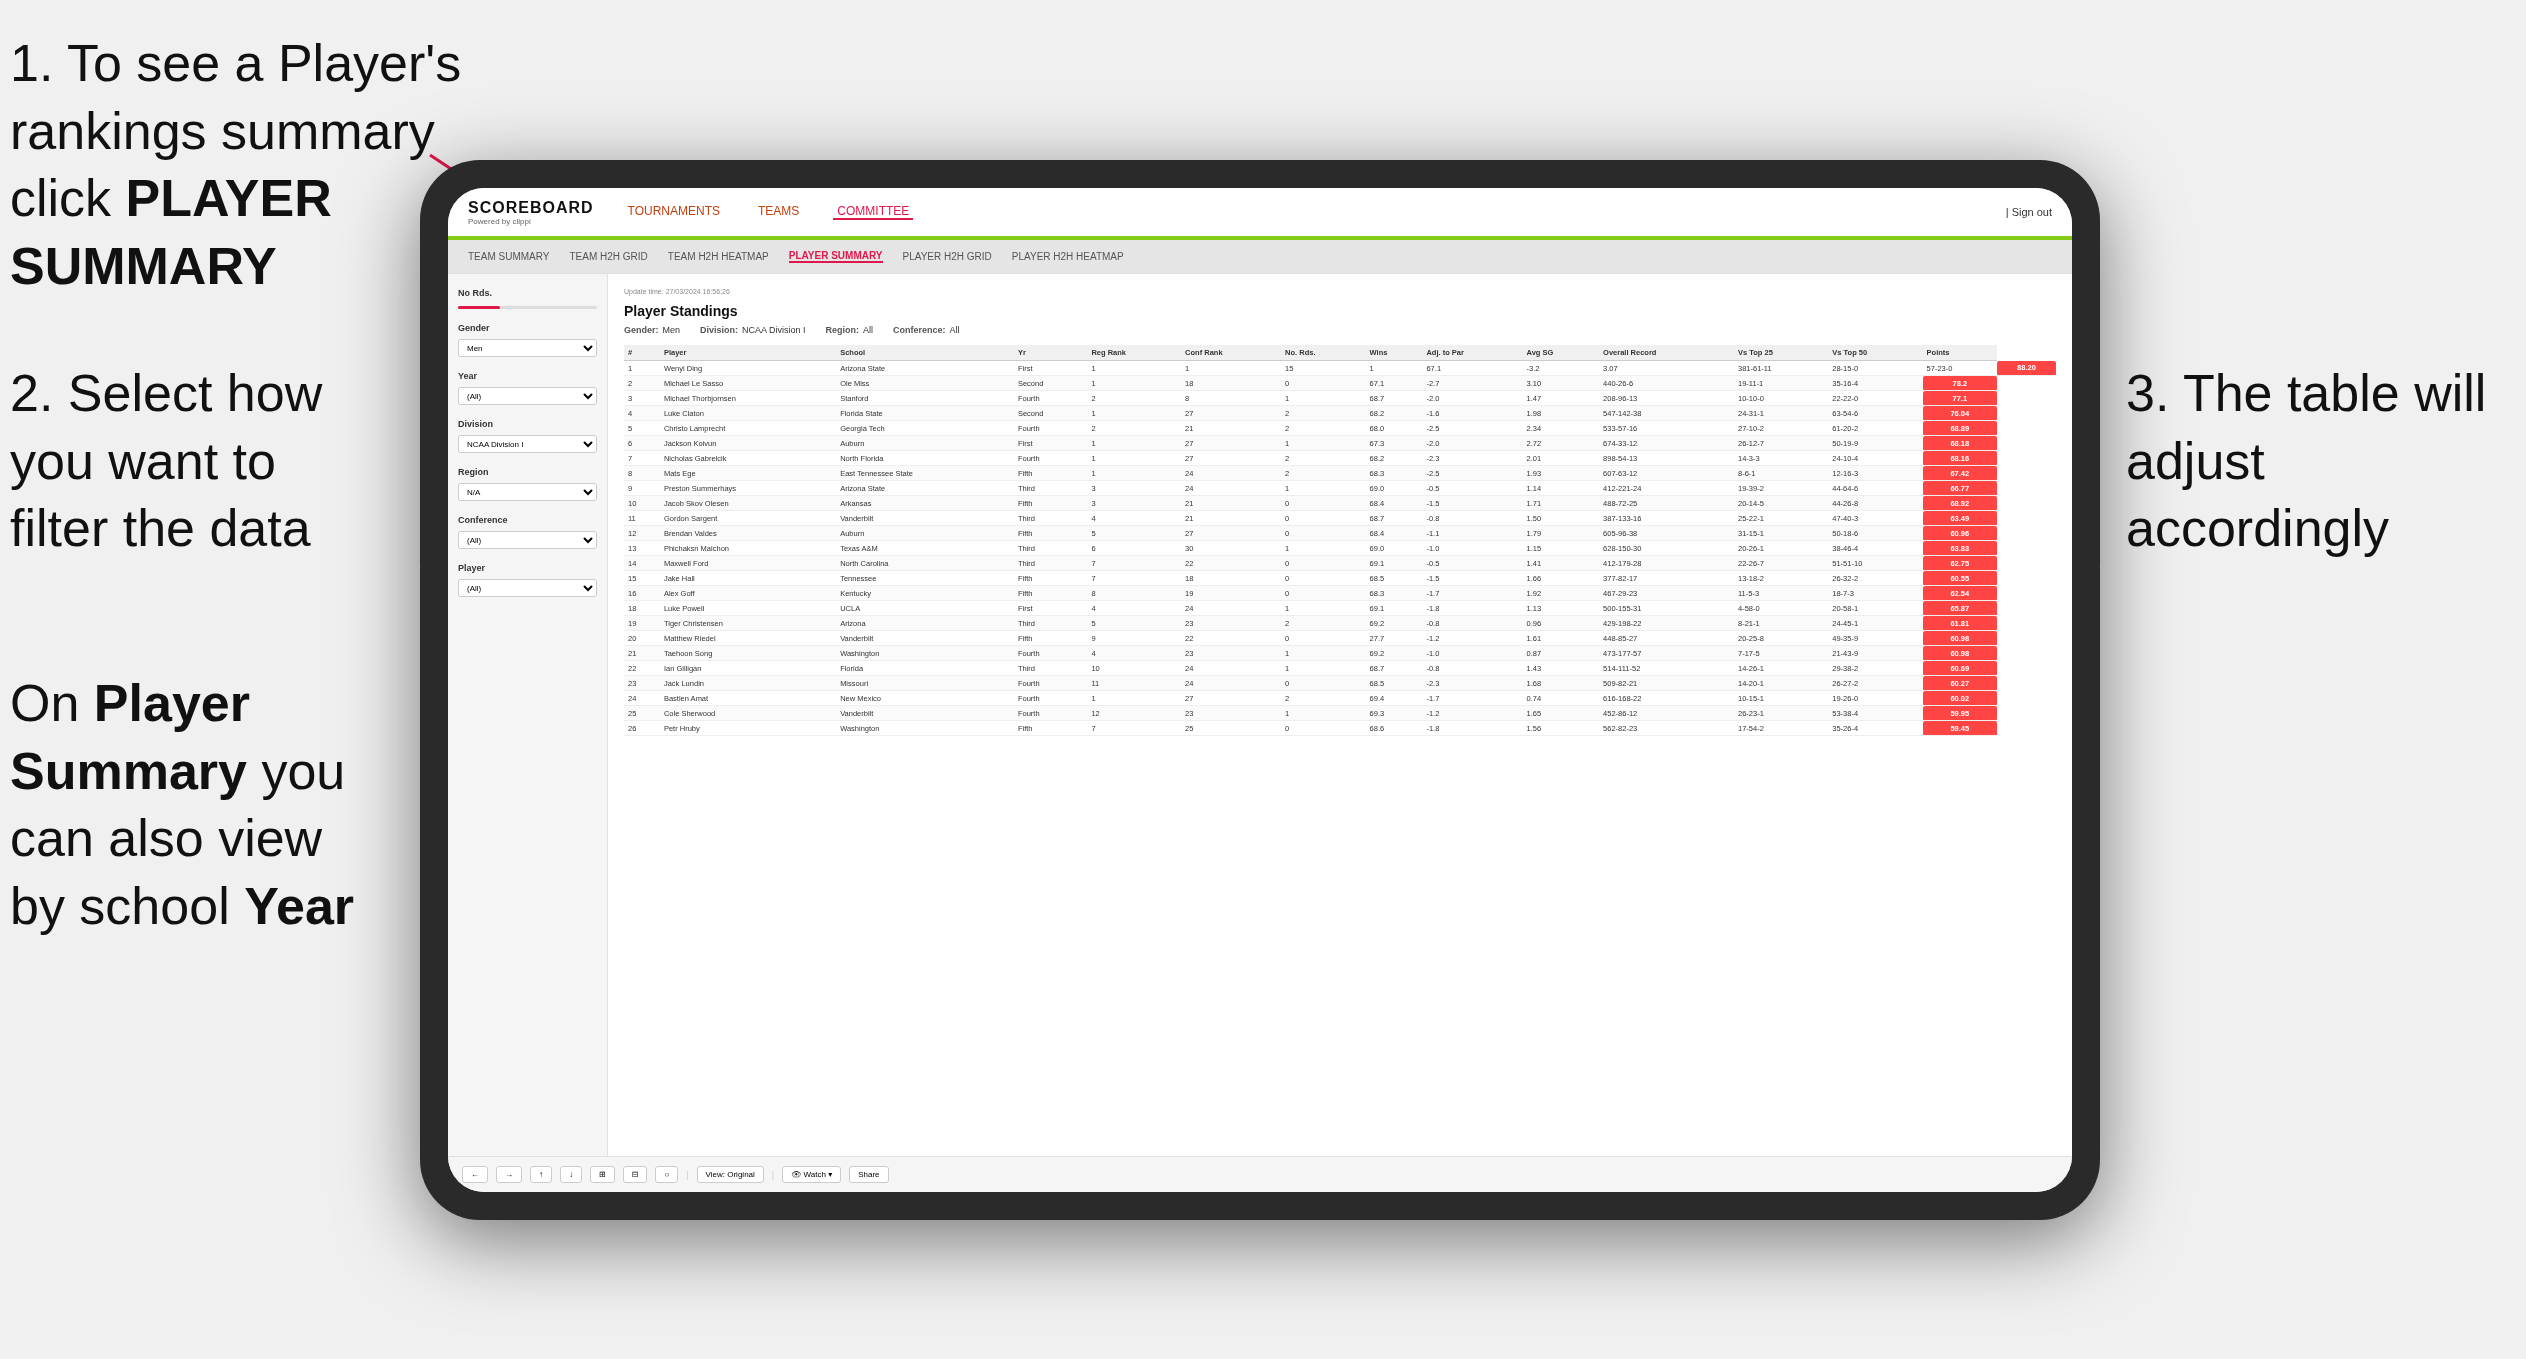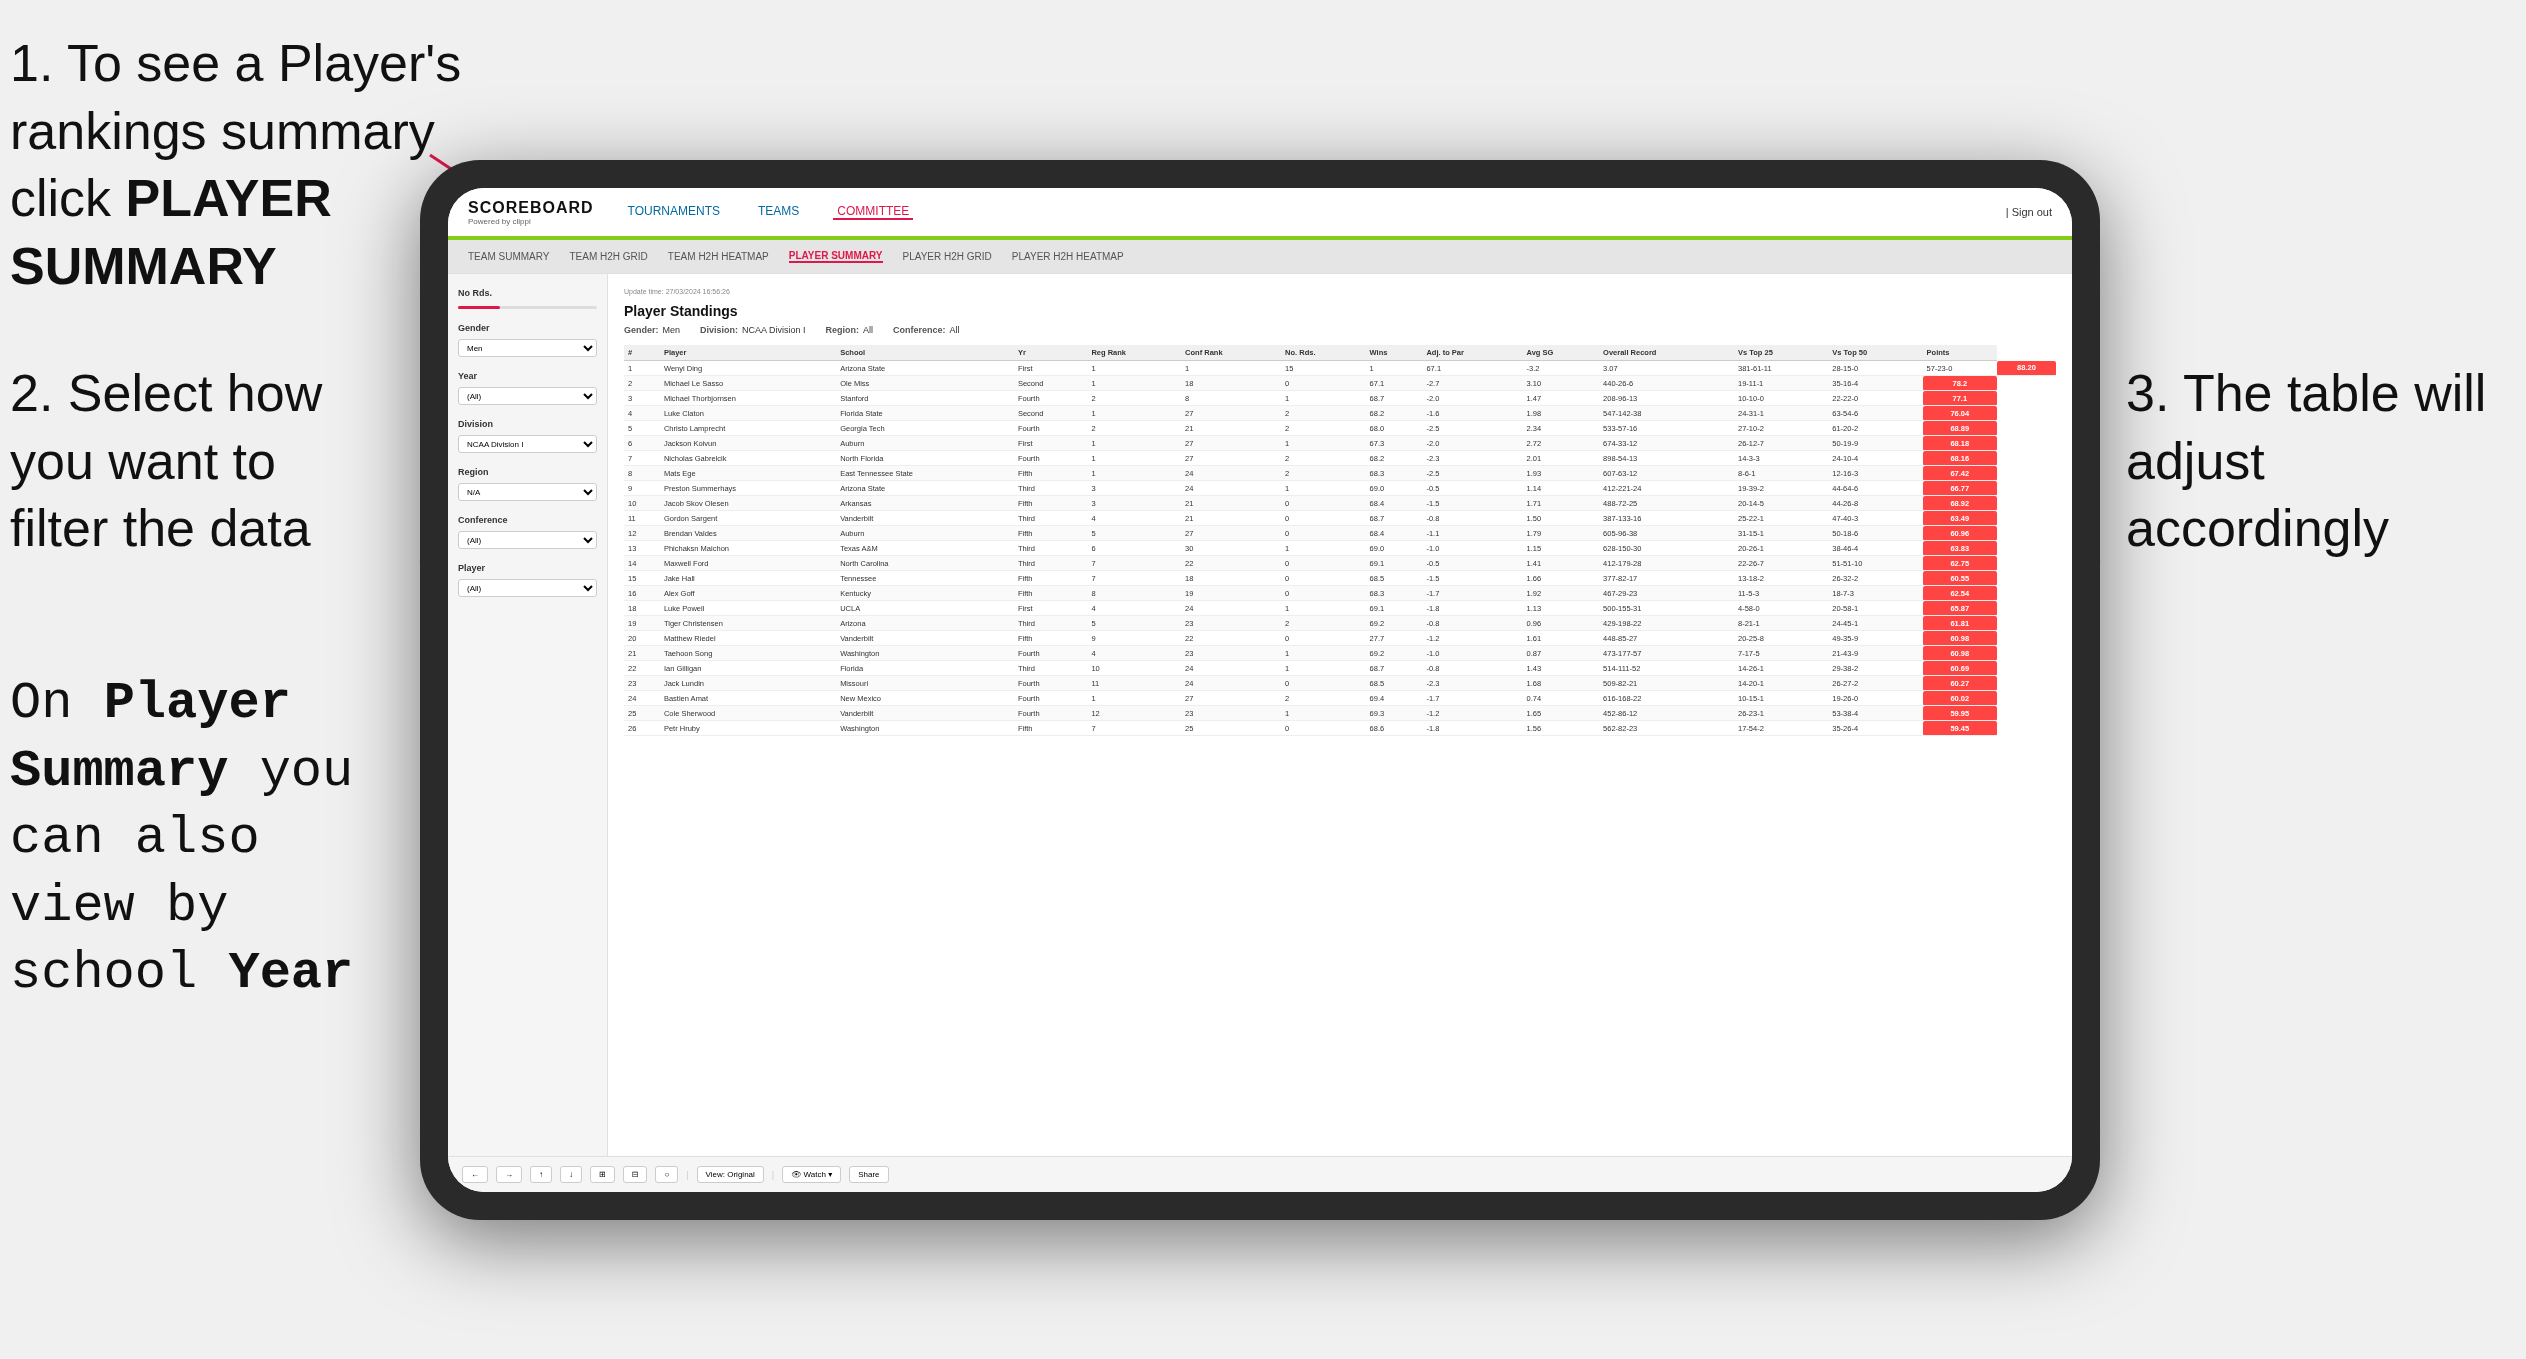--- a/index.html
+++ b/index.html
@@ -35,21 +35,20 @@
     }
 
     .instruction-bottom-left {
       position: absolute;
       top: 670px;
       left: 10px;
       width: 360px;
       font-size: 52px;
       line-height: 1.3;
       color: #111;
-      font-family: Liberation Mono, monospace;
     }
     .instruction-bottom-left .bold { font-weight: 900; }
 
     .instruction-right {
       position: absolute;
       top: 360px;
       right: 20px;
       width: 380px;
       font-size: 52px;
       line-height: 1.3;
@@ -123,21 +122,21 @@
     }
 
     .nav-links {
       display: flex;
       gap: 30px;
       flex: 1;
     }
 
     .nav-link {
       font-size: 12px;
-      color: #0369a1;
+      color: #c2410c;
       text-decoration: none;
       padding: 0 4px;
       cursor: pointer;
     }
 
     .nav-link.active {
       color: #e0174a;
       border-bottom: 2px solid #e0174a;
     }
 

